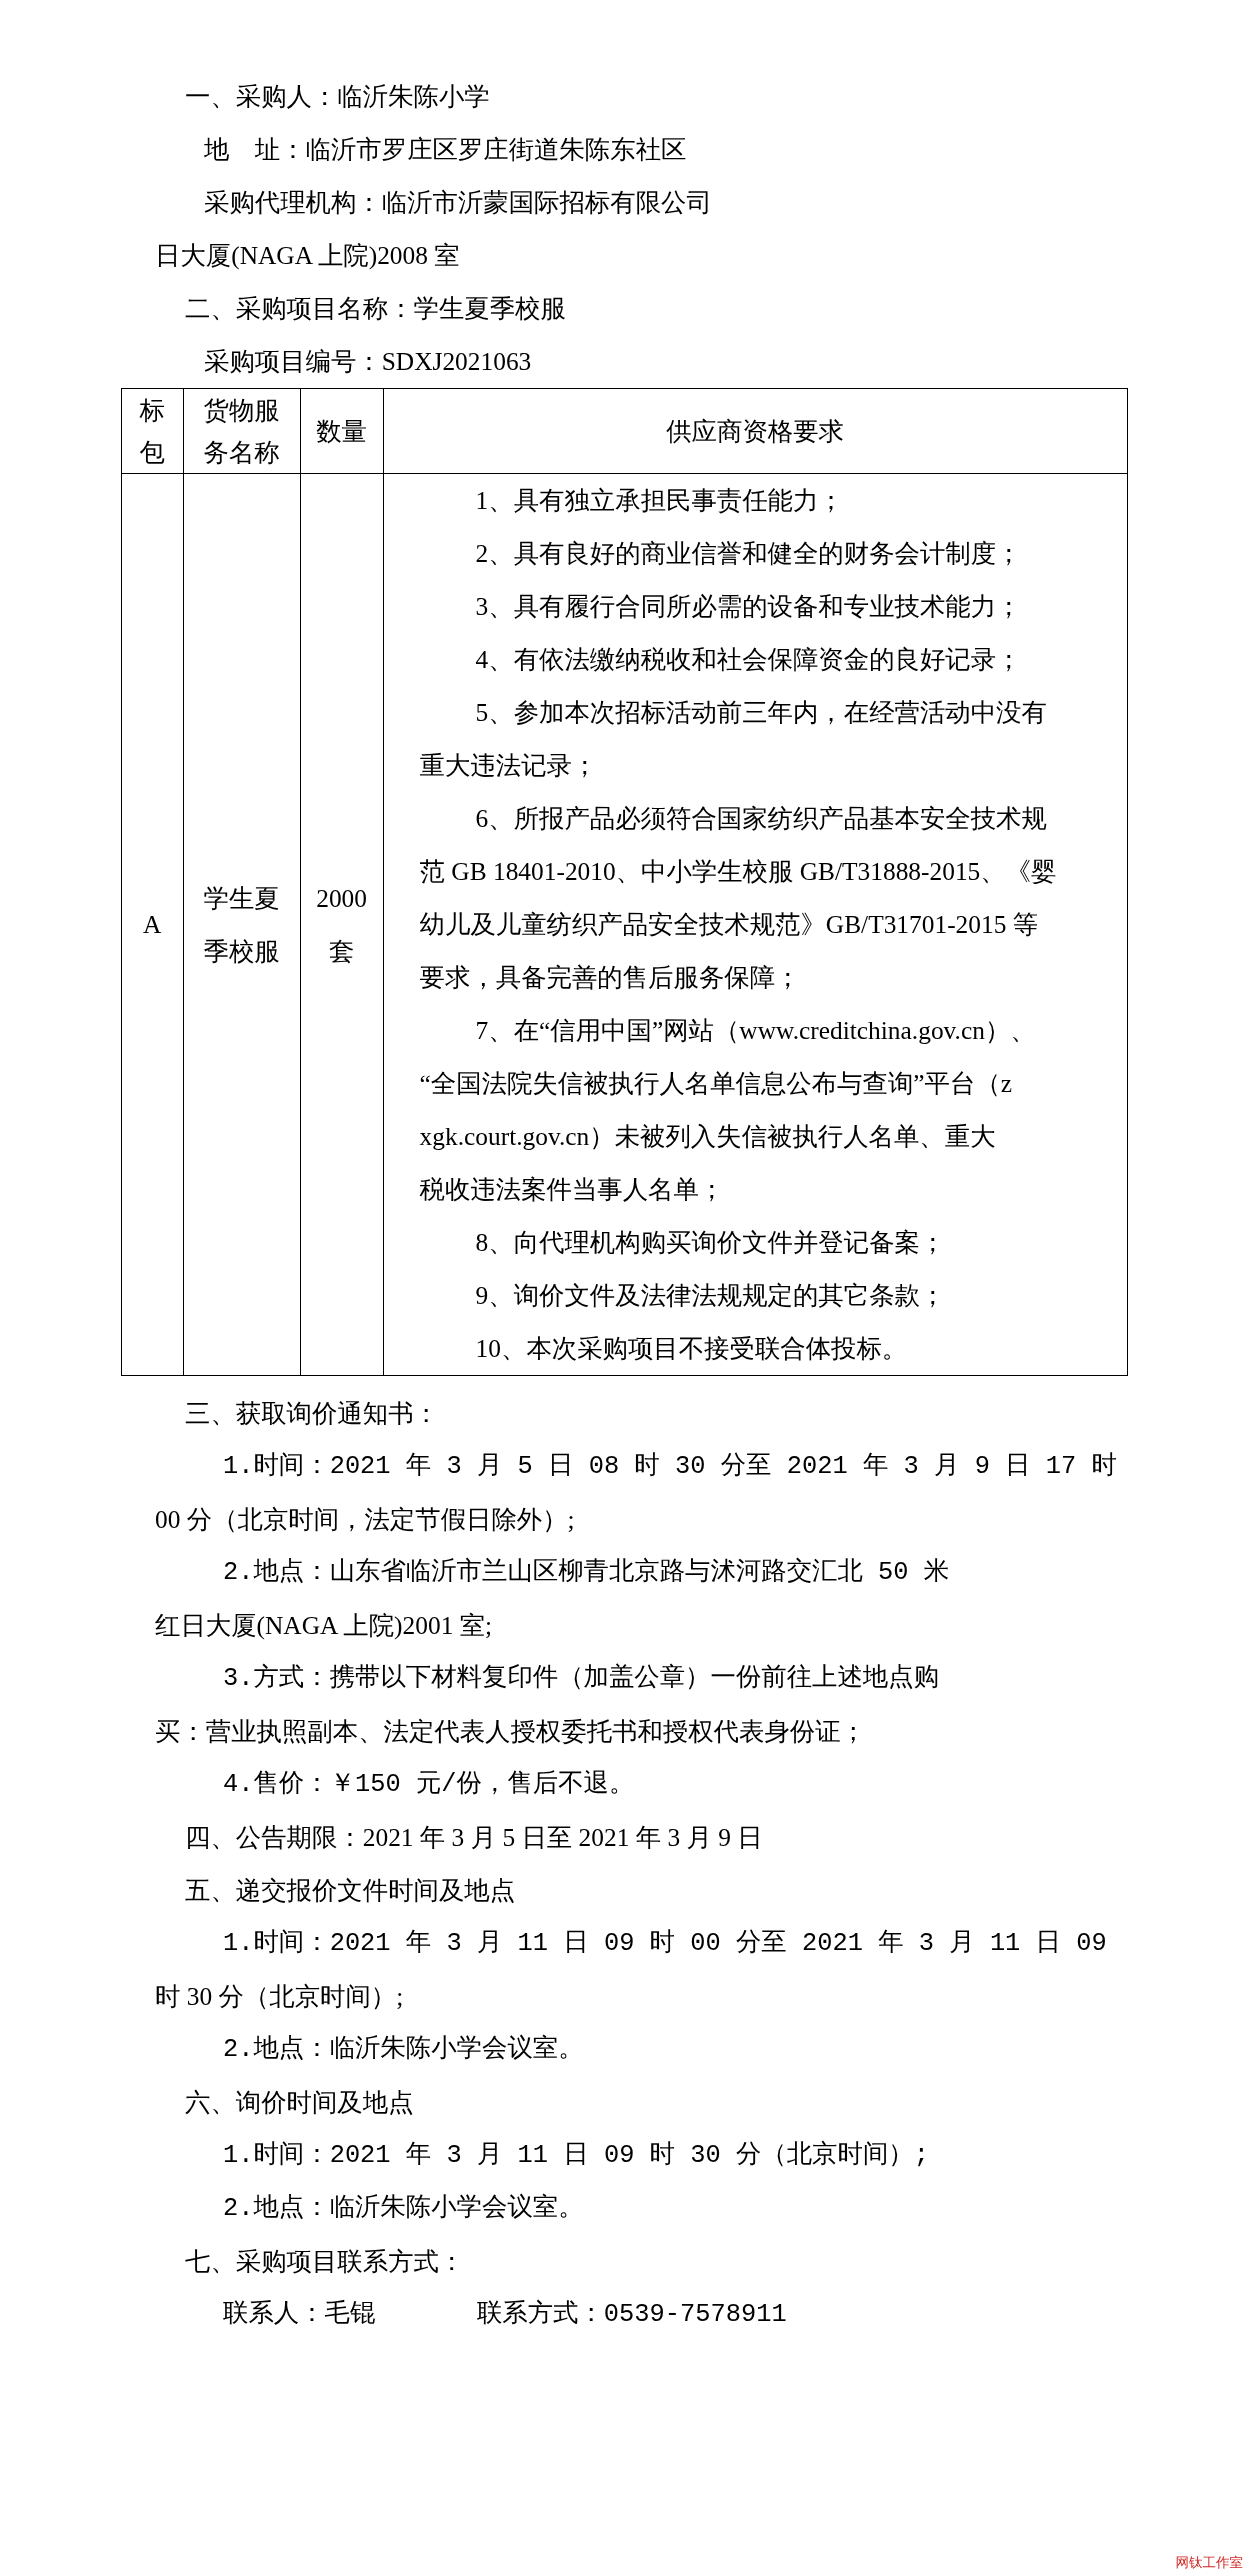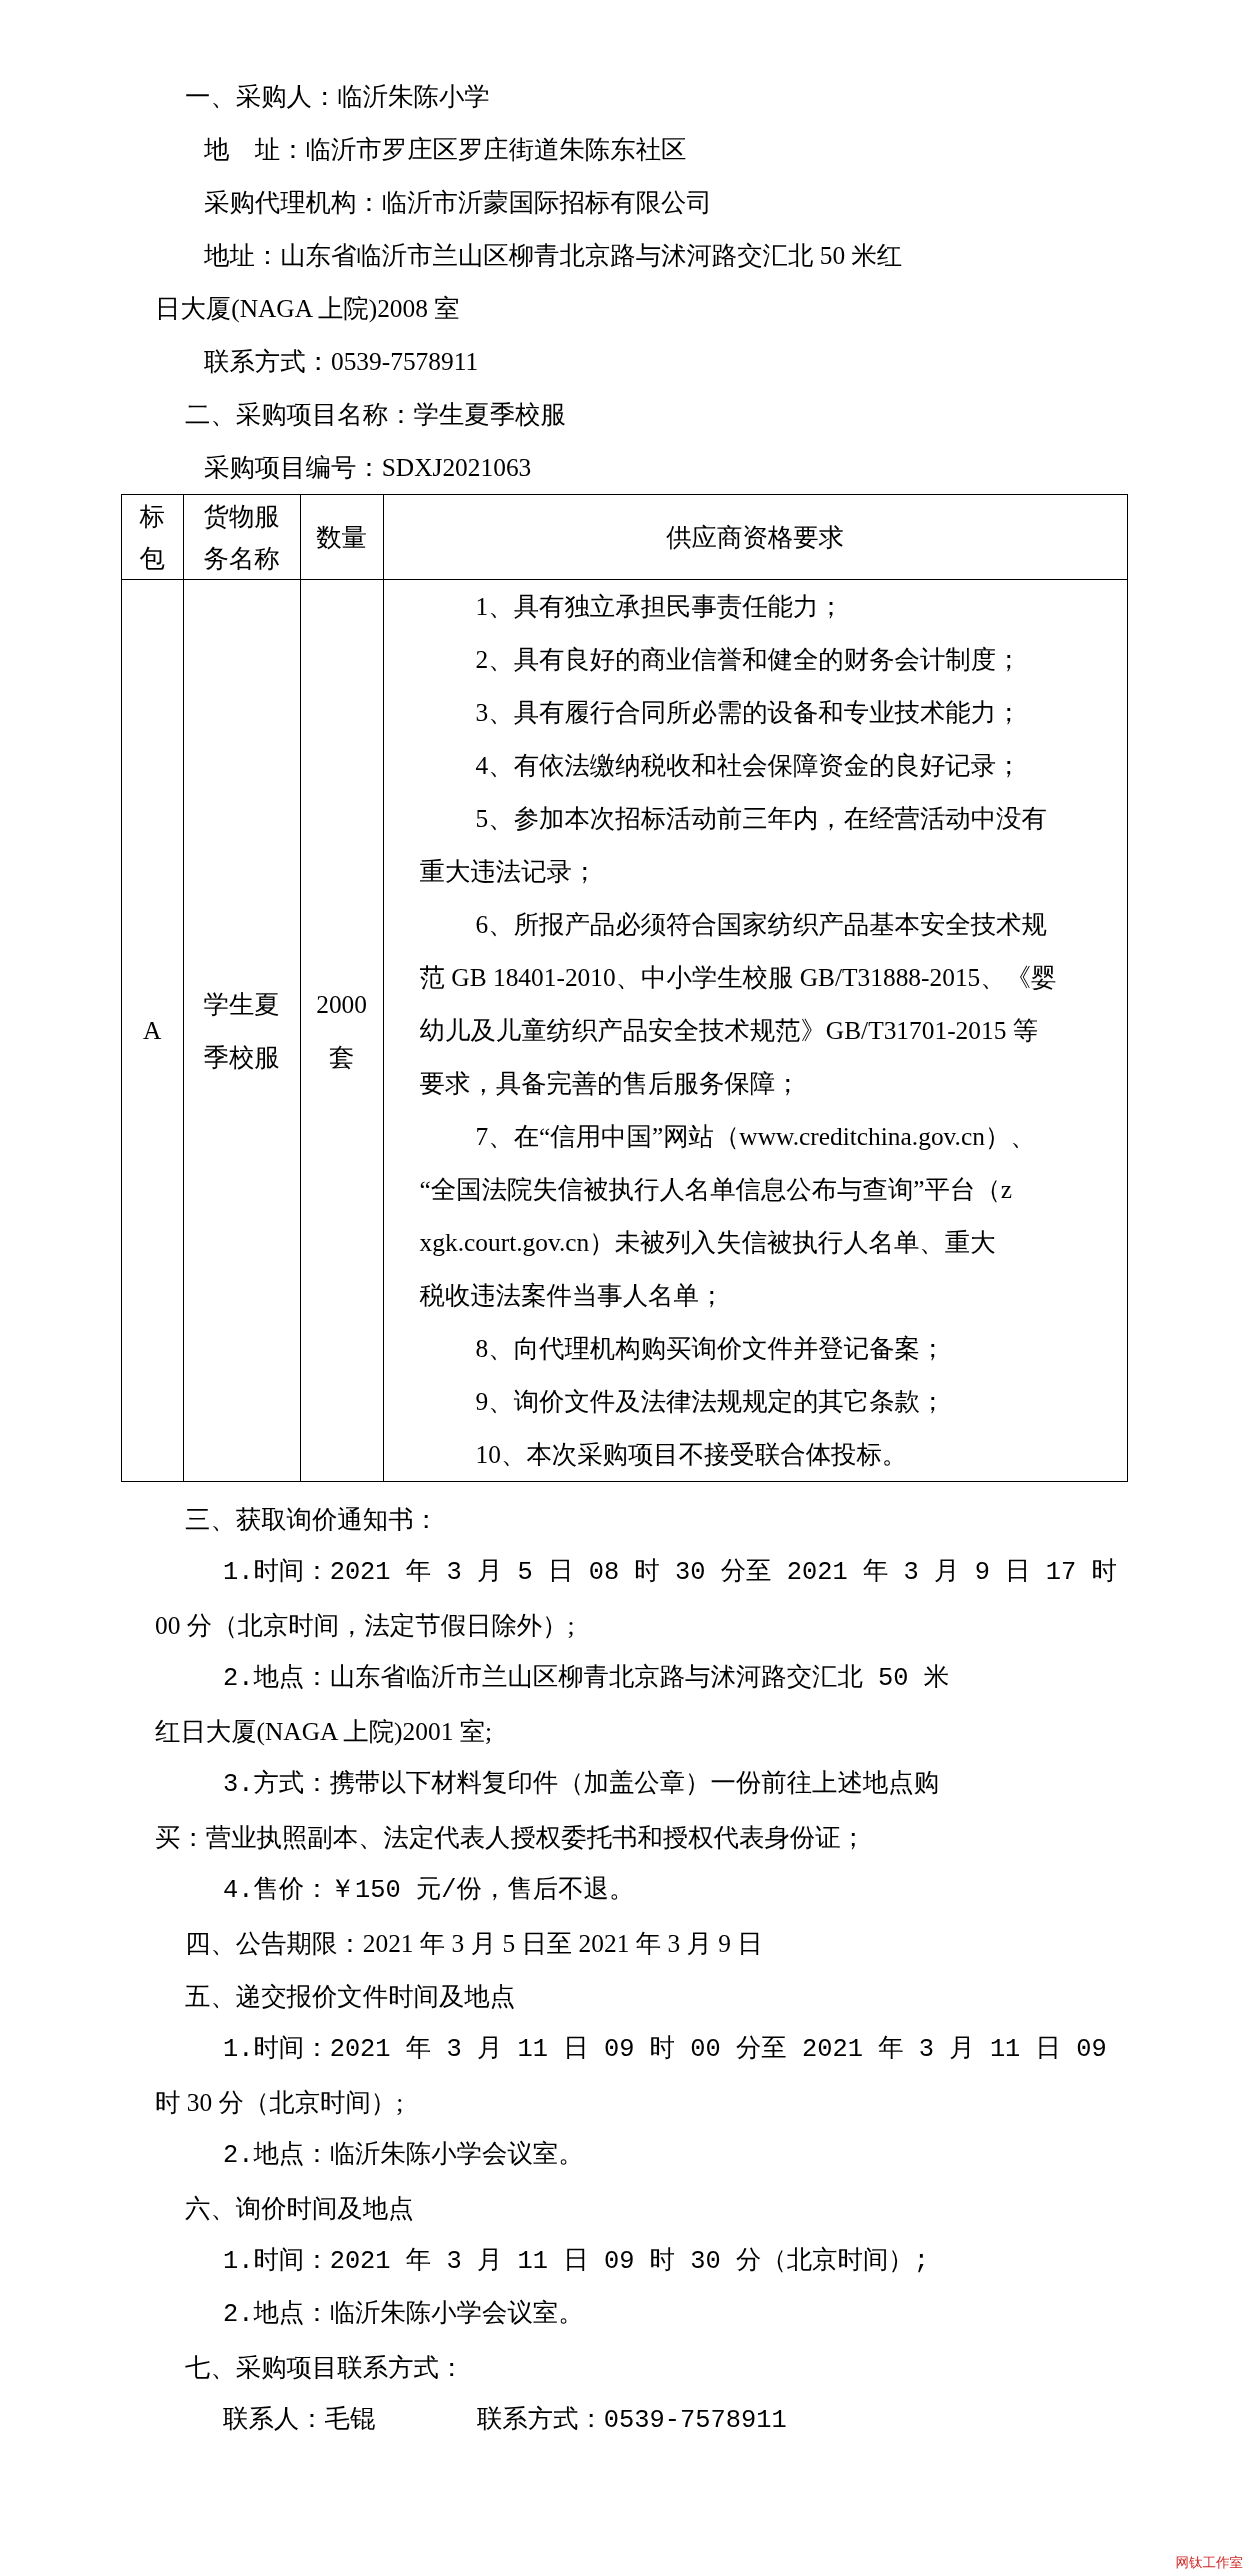--- a/index.html
+++ b/index.html
@@ -62,23 +62,21 @@
 </style>
 </head>
 <body>
 
 <div class="doc">
 
   <div>
       <div class="line sec">一、采购人：临沂朱陈小学</div>
       <div class="line lbl">地　址：临沂市罗庄区罗庄街道朱陈东社区</div>
       <div class="line lbl">采购代理机构：临沂市沂蒙国际招标有限公司</div>
-      <div class="line lbl">地址：山东省临沂市兰山区柳青北京路与沭河路交汇北 50 米红</div>
       <div class="line flush">日大厦(NAGA 上院)2008 室</div>
-      <div class="line lbl">联系方式：0539-7578911</div>
       <div class="line sec">二、采购项目名称：学生夏季校服</div>
       <div class="line lbl">采购项目编号：SDXJ2021063</div>
     </div>
 
   <table class="lots">
     <colgroup>
       <col class="c-lot">
         <col class="c-goods">
         <col class="c-qty">
         <col class="c-req">

